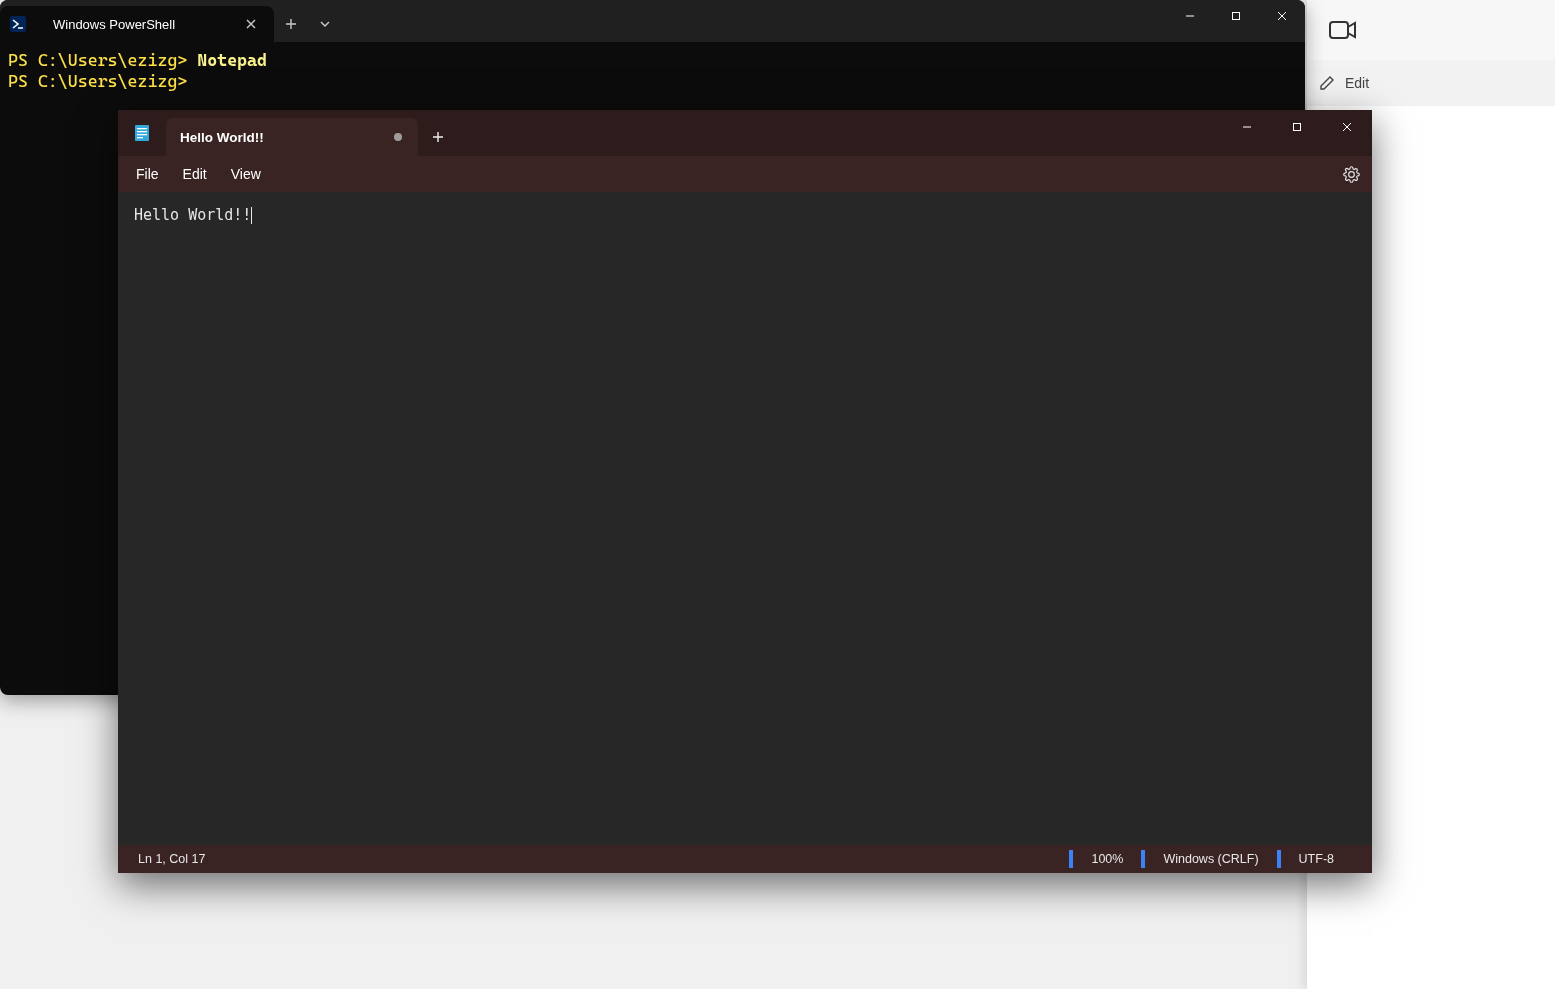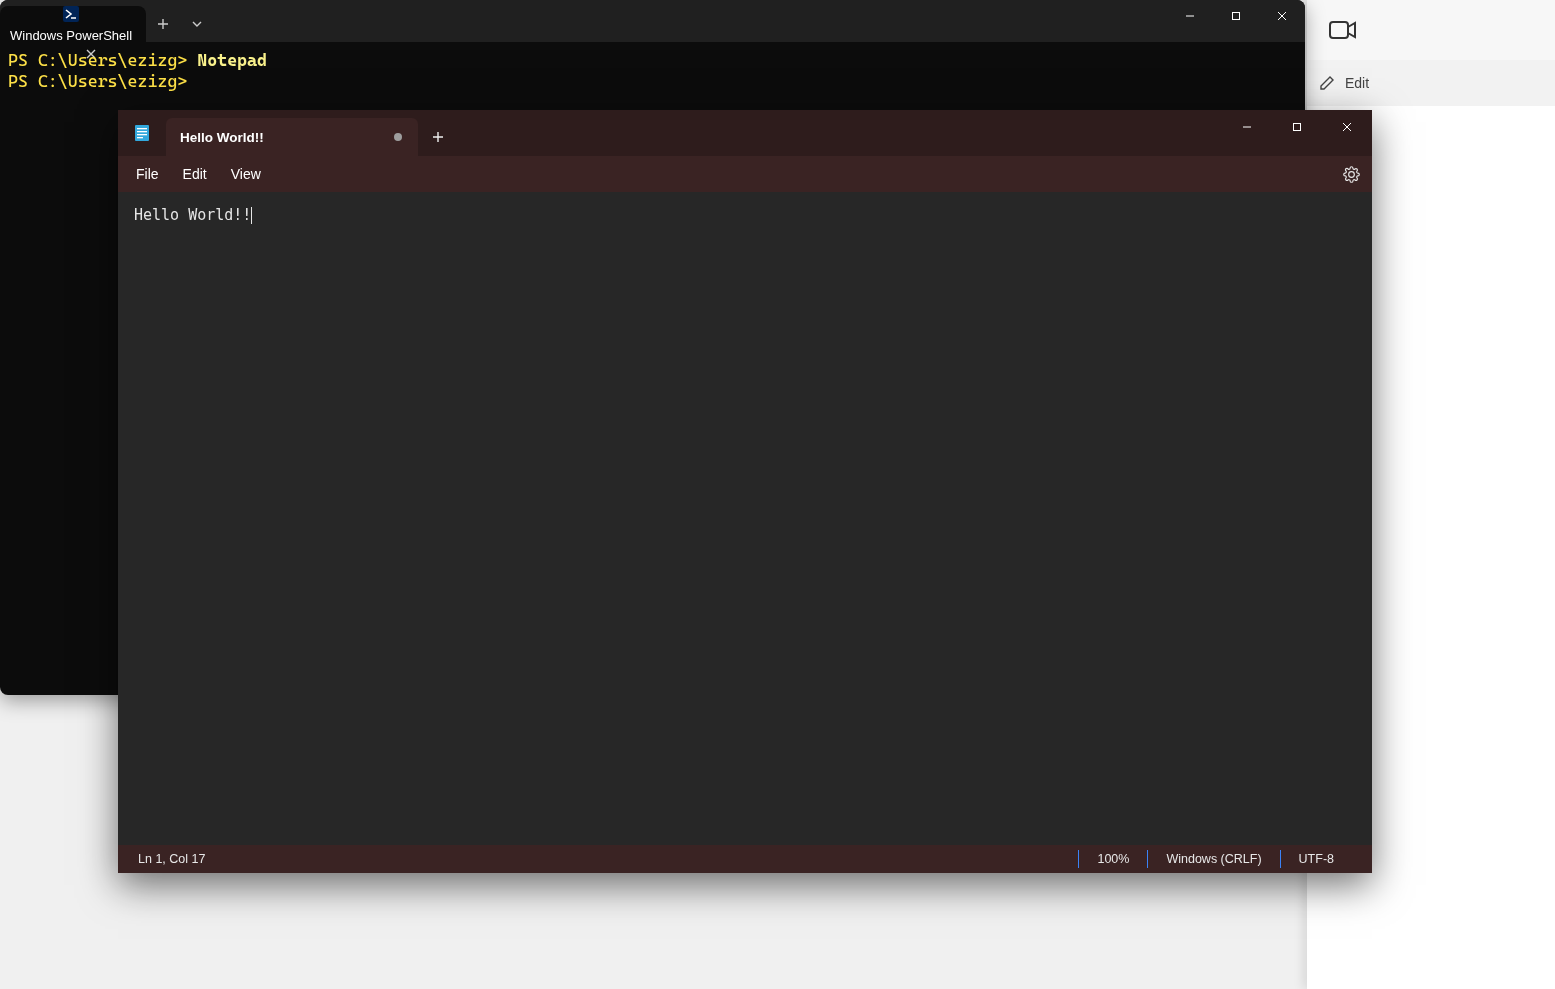--- a/index.html
+++ b/index.html
@@ -29,27 +29,26 @@
     background: #202020;
     display: flex;
     align-items: stretch;
     user-select: none;
   }
   .ps-tab {
     display: flex;
     align-items: center;
     background: #0c0c0c;
     padding: 0 14px 0 10px;
-    gap: 6px;
+    gap: 27px;
     border-top-left-radius: 8px;
     border-top-right-radius: 8px;
     margin-top: 6px;
     height: 36px;
     position: relative;
-    flex-direction: column;
   }
   .ps-tab-title { color: #ffffff; font-size: 13px; white-space: nowrap; }
   .ps-tab-close {
     width: 18px; height: 18px;
     display: flex; align-items: center; justify-content: center;
     color: #cccccc; font-size: 12px;
     border-radius: 3px;
     margin-left: 40px;
   }
   .ps-tab-add, .ps-tab-chevron {
@@ -172,21 +171,21 @@
     height: 28px;
     background: #3a2323;
     display:flex;
     align-items:center;
     font-size: 12.5px;
     color: #e8e8e8;
     padding: 0 20px;
   }
   .np-status .cell {
     padding: 0 18px;
-    border-left: 1px solid #3b82f6;
+    border-left: 4px solid #3b82f6;
     height: 18px;
     display:flex; align-items:center;
   }
   .np-status .first { border-left: none; padding-left: 0; }
   .np-status .spacer { flex:1; }
 
   
   .right-strip {
     position:absolute;
     top: 0; right: 0;

